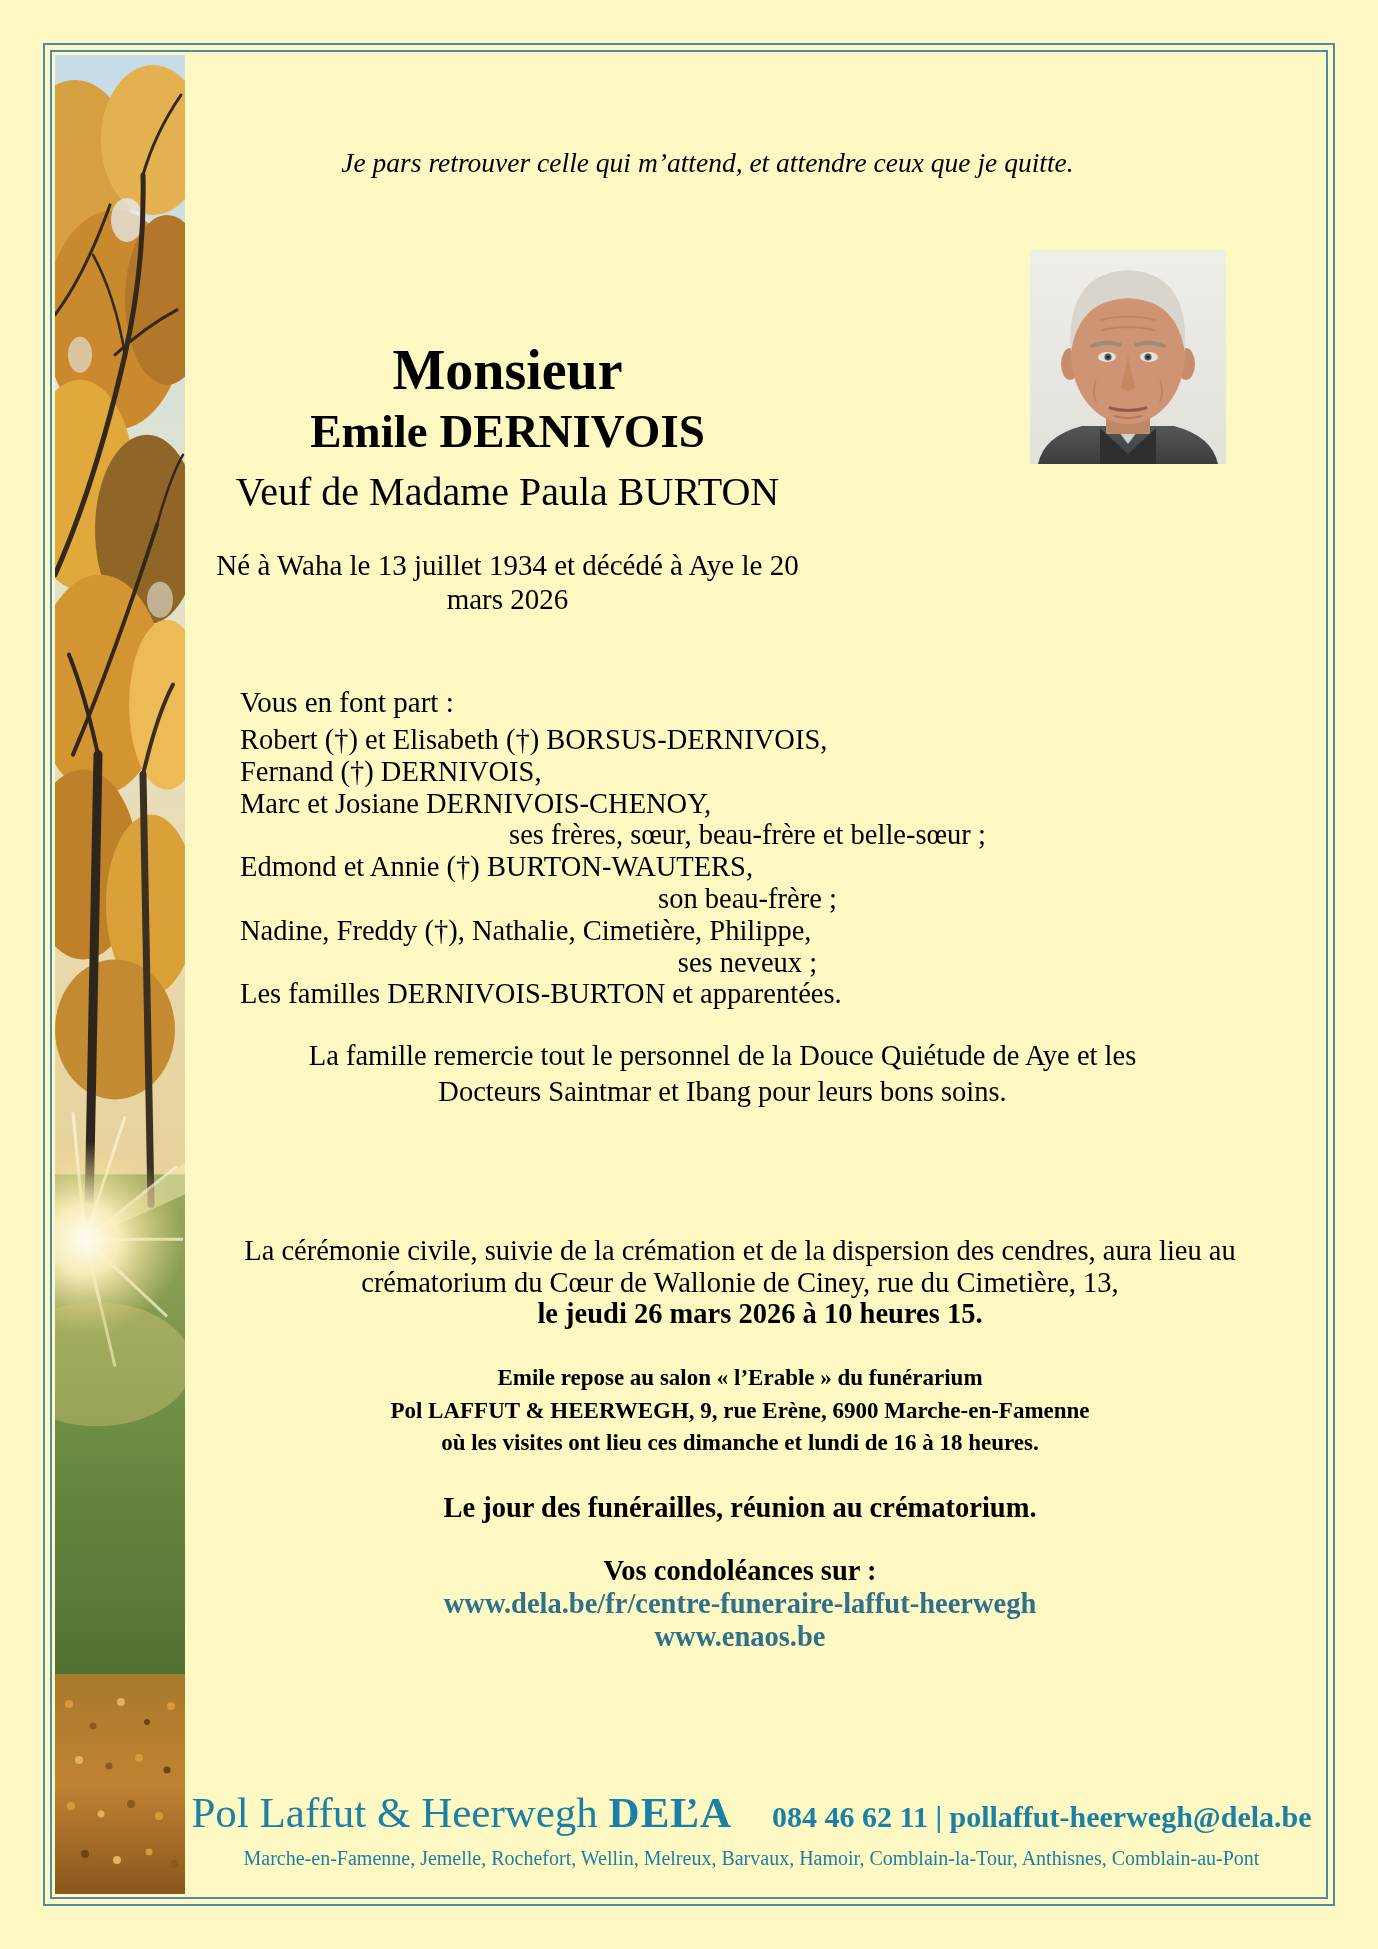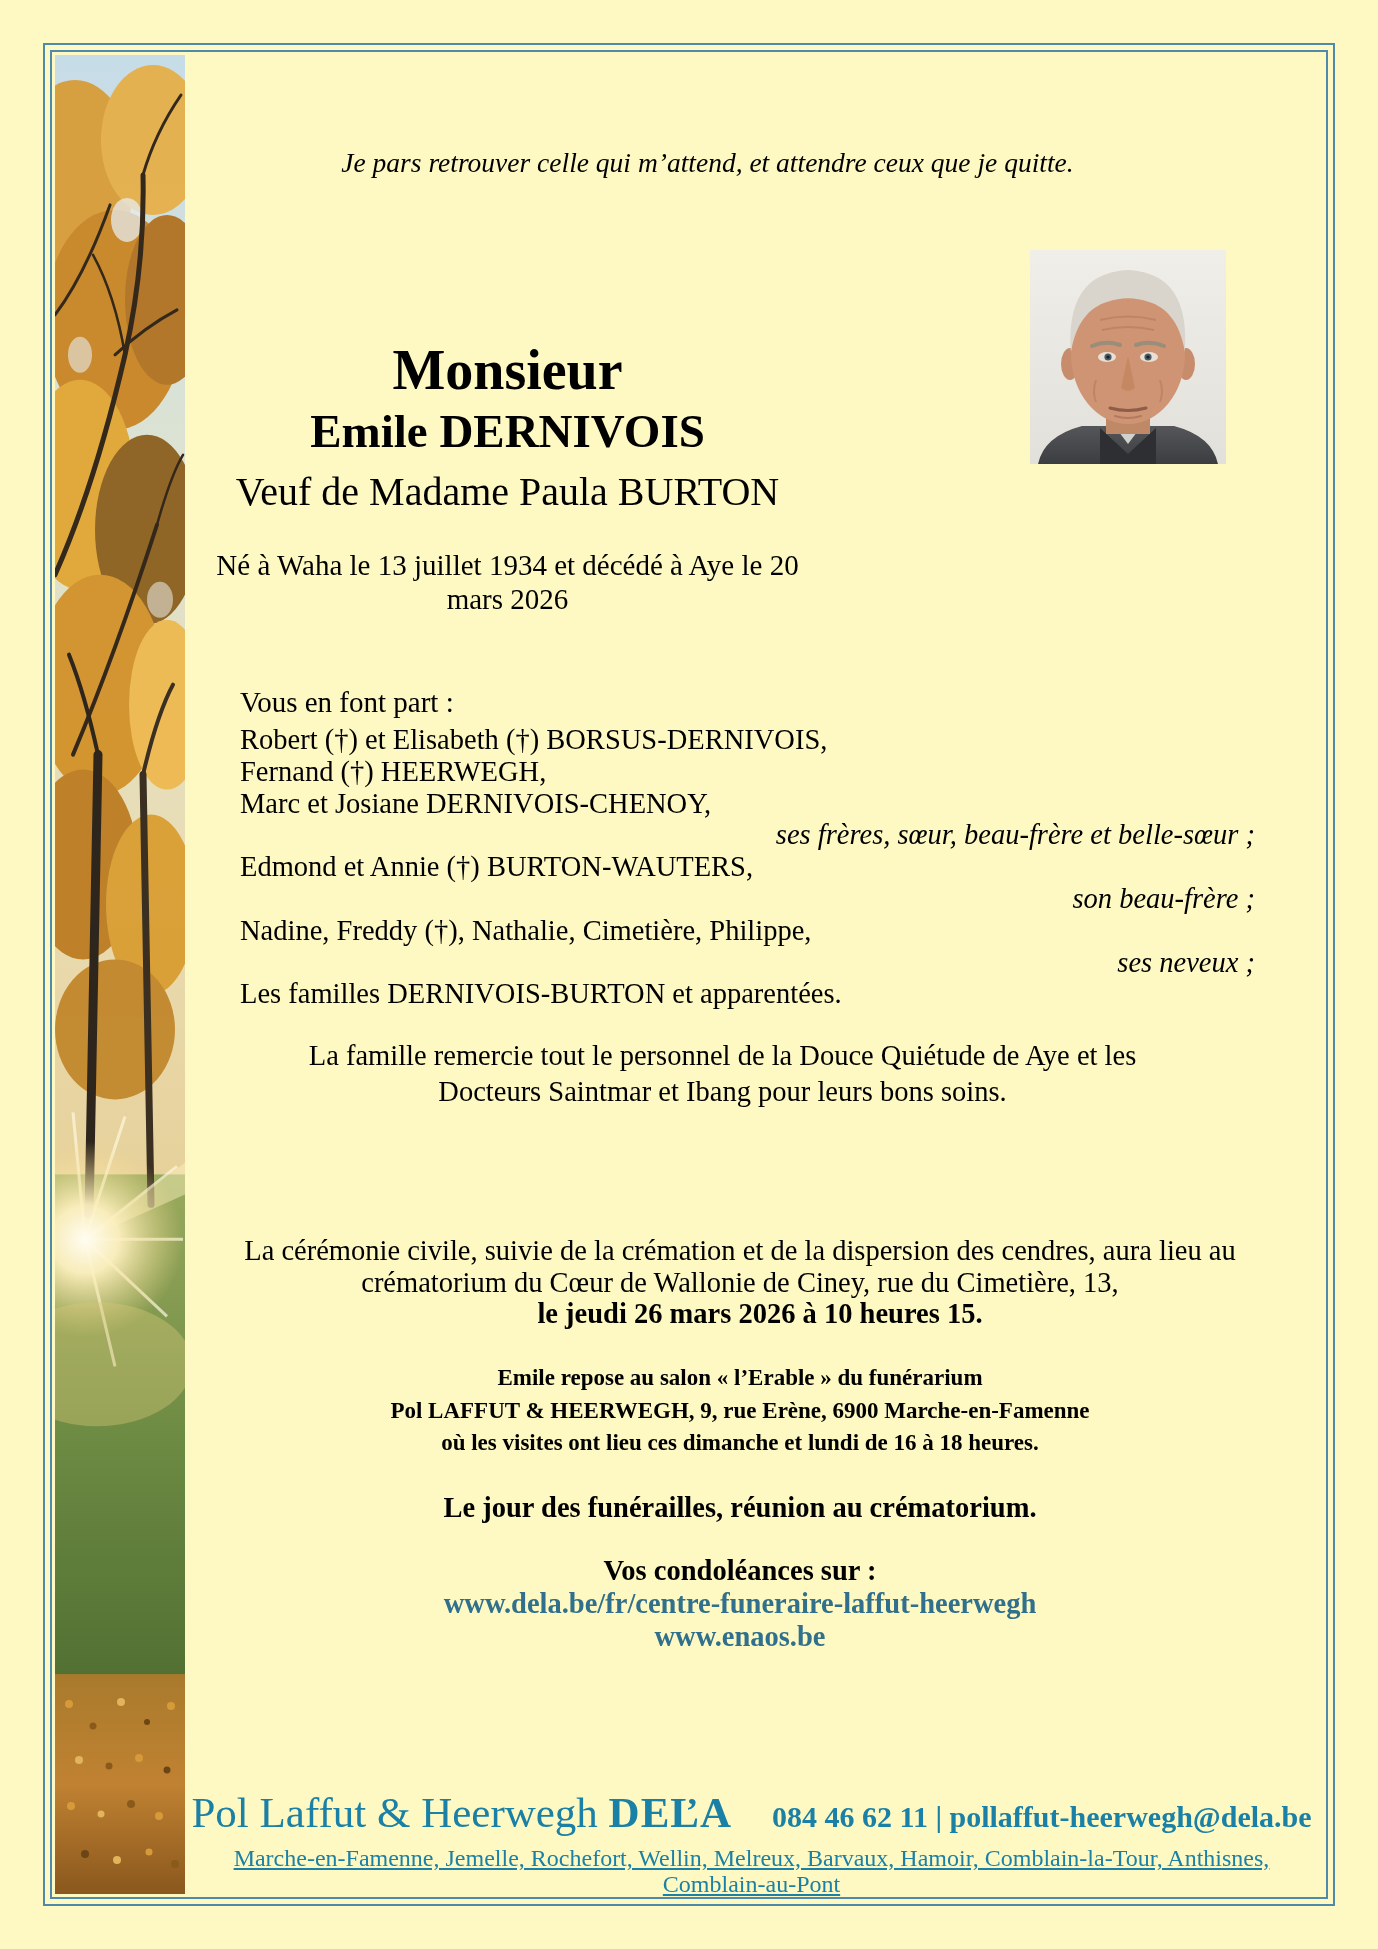--- a/index.html
+++ b/index.html
@@ -26,21 +26,21 @@
   .salutation{font-size:56px;font-weight:700;line-height:60px;}
   .deceased-name{font-size:47px;font-weight:700;line-height:62px;}
   .relation{font-size:40px;line-height:60px;}
   .life-dates{position:absolute;left:185px;top:548px;width:645px;text-align:center;
               font-size:29px;line-height:34px;}
 
   .intro{position:absolute;left:240px;top:657px;font-size:29px;line-height:34px;margin-top:28px;}
 
   .family{position:absolute;left:240px;top:724px;width:1015px;font-size:28.5px;line-height:31.8px;}
   .fl{white-space:nowrap;}
-  .fl.right{text-align:right;font-style:italic;}
+  .fl.right{text-align:center;}
 
   .thanks{position:absolute;left:185px;top:1038px;width:1075px;text-align:center;
           font-size:28.5px;line-height:36px;}
 
   .ceremony{position:absolute;left:185px;top:1235px;width:1110px;text-align:center;
             font-size:28.5px;line-height:31.5px;}
   .ceremony .bold{font-weight:700;margin-left:40px;}
 
   .repose{position:absolute;left:185px;top:1362px;width:1110px;text-align:center;
           font-size:23px;line-height:32.5px;font-weight:700;}
@@ -50,21 +50,21 @@
 
   .condolences{position:absolute;left:185px;top:1554px;width:1110px;text-align:center;
                font-size:28.5px;line-height:33px;font-weight:700;}
   .condolences .link{color:var(--link);text-decoration:none;display:block;cursor:pointer;}
 
   .footer{position:absolute;left:185px;right:60px;top:1790px;text-align:center;color:var(--footer);}
   .footer-row{display:flex;justify-content:center;align-items:baseline;gap:40px;}
   .brand{font-size:43px;line-height:46px;white-space:nowrap;}
   .brand-logo{font-weight:700;letter-spacing:1px;}
   .contact{font-size:30px;font-weight:600;white-space:nowrap;}
-  .locations{font-size:24px;line-height:26px;margin-top:9px;text-decoration:underline;}
+  .locations{font-size:20px;line-height:26px;margin-top:9px;}
 </style>
 </head>
 <body>
 
 <div class="page">
 
   <div class="frame-outer"></div>
   <div class="frame-inner"></div>
 
   <div class="side-photo">
@@ -208,21 +208,21 @@
       <path d="M98 106 L91 138 Q98 144 105 138 Z" fill="#c68862"></path>
       <path d="M80 158 Q98 163 116 158" stroke="#8e5c48" stroke-width="3" fill="none" stroke-linecap="round"></path>
       <path d="M85 166 Q98 170 111 166" stroke="#b57a5e" stroke-width="2" fill="none" stroke-linecap="round"></path>
     </svg>
   </div>
 
   <div class="intro">Vous en font part :</div>
 
   <div class="family">
     <div class="fl">Robert (†) et Elisabeth (†) BORSUS-DERNIVOIS,</div>
-    <div class="fl">Fernand (†) HEERWEGH,</div>
+    <div class="fl">Fernand (†) DERNIVOIS,</div>
     <div class="fl">Marc et Josiane DERNIVOIS-CHENOY,</div>
     <div class="fl right">ses frères, sœur, beau-frère et belle-sœur ;</div>
     <div class="fl">Edmond et Annie (†) BURTON-WAUTERS,</div>
     <div class="fl right">son beau-frère ;</div>
     <div class="fl">Nadine, Freddy (†), Nathalie, Cimetière, Philippe,</div>
     <div class="fl right">ses neveux ;</div>
     <div class="fl">Les familles DERNIVOIS-BURTON et apparentées.</div>
   </div>
 
   <div class="thanks">

